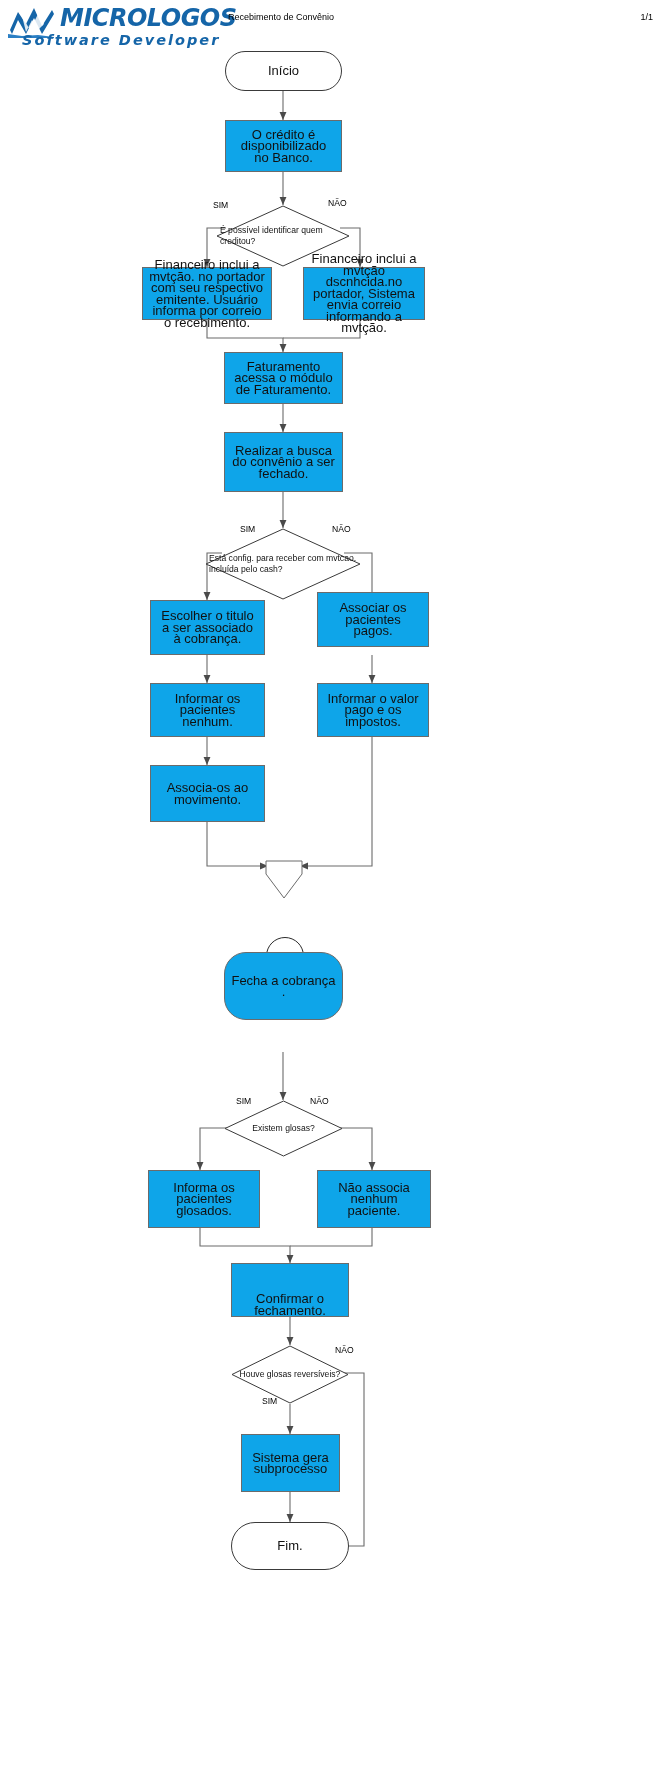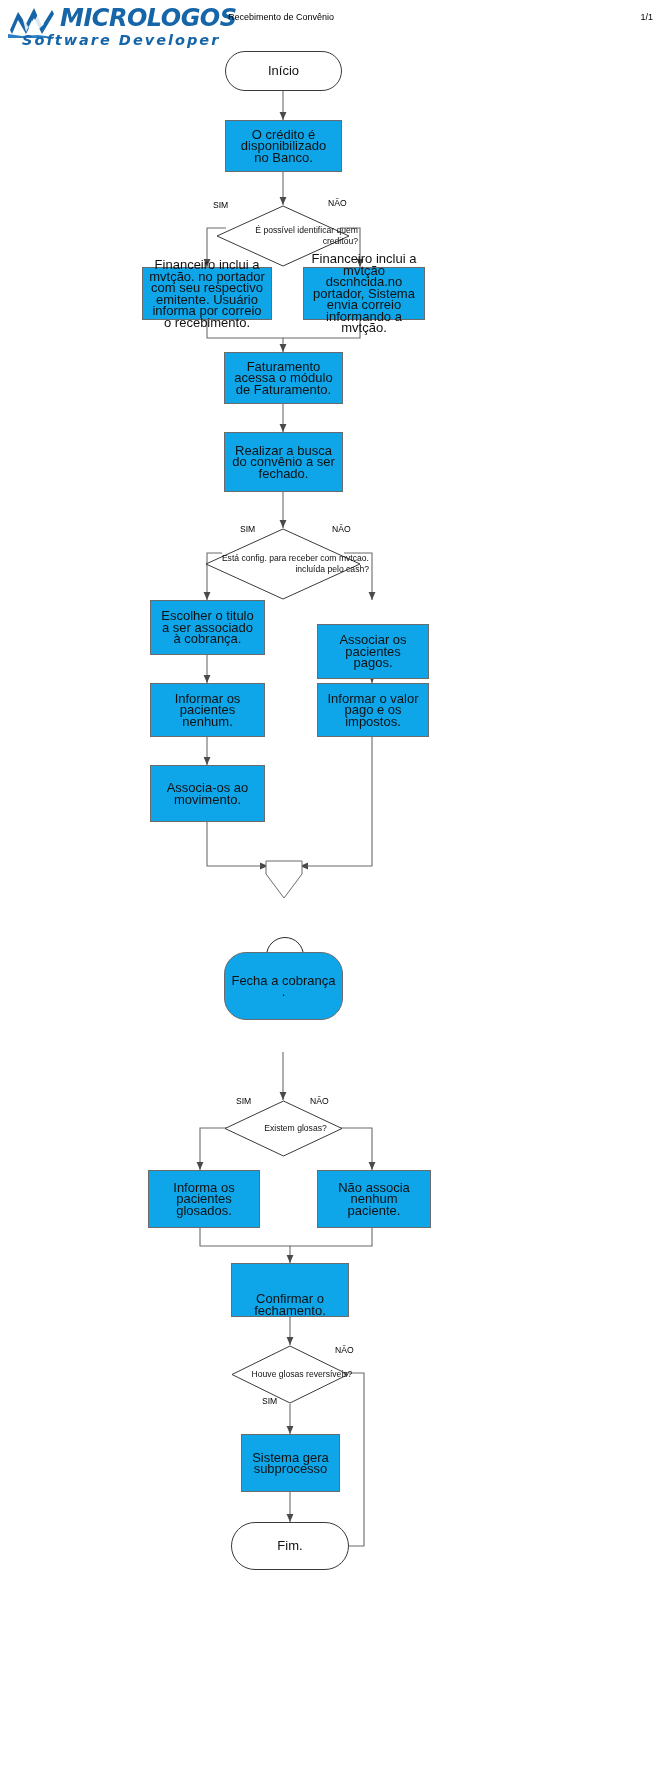--- a/index.html
+++ b/index.html
@@ -37,22 +37,22 @@
   .node{position:absolute;box-sizing:border-box;
         display:flex;align-items:center;justify-content:center;text-align:center;
         font-size:13px;line-height:11.5px;color:#111;}
   .proc{border:1px solid #6b6b6b;background:#0ea5e9;}
   .term{border:1px solid #3a3a3a;background:#fff;border-radius:26px;}
   .node span{display:block;padding:0 6px;}
 
   .dia-wrap{position:absolute;}
   .dia-wrap svg{position:absolute;left:0;top:0;}
   .dia-text{position:absolute;left:0;top:0;width:100%;height:100%;
-            display:flex;align-items:center;justify-content:center;text-align:right;
-            font-size:8.6px;line-height:11.5px;color:#111;margin-left:12px;}
+            display:flex;align-items:center;justify-content:center;text-align:left;
+            font-size:8.6px;line-height:11.5px;color:#111;}
   .dia-text span{display:block;padding:0 4px;}
 
   .circ{position:absolute;border:1px solid #2b2b2b;border-radius:50%;background:#fff;}
 
   .branch-label{position:absolute;font-size:8.6px;color:#000;white-space:nowrap;}
 
   svg.lines{position:absolute;left:0;top:0;width:667px;height:1780px;pointer-events:none;}
 </style>
 </head>
 <body>
@@ -173,21 +173,21 @@
         <span>Está config. para receber com mvtcao. incluída pelo cash?</span>
       </div>
   </div>
   <div class="branch-label" style="left:240px;top:524px;">SIM</div>
   <div class="branch-label" style="left:332px;top:524px;">NÃO</div>
 
   <div class="node proc" style="left:150px;top:600px;width:115px;height:55px;">
     <span>Escolher o titulo a ser associado à cobrança.</span>
   </div>
 
-  <div class="node proc" style="left:317px;top:624px;width:112px;height:55px;">
+  <div class="node proc" style="left:317px;top:592px;width:112px;height:55px;">
     <span>Associar os pacientes pagos.</span>
   </div>
 
   <div class="node proc" style="left:150px;top:683px;width:115px;height:54px;">
     <span>Informar os pacientes nenhum.</span>
   </div>
 
   <div class="node proc" style="left:317px;top:683px;width:112px;height:54px;">
     <span>Informar o valor pago e os impostos.</span>
   </div>

